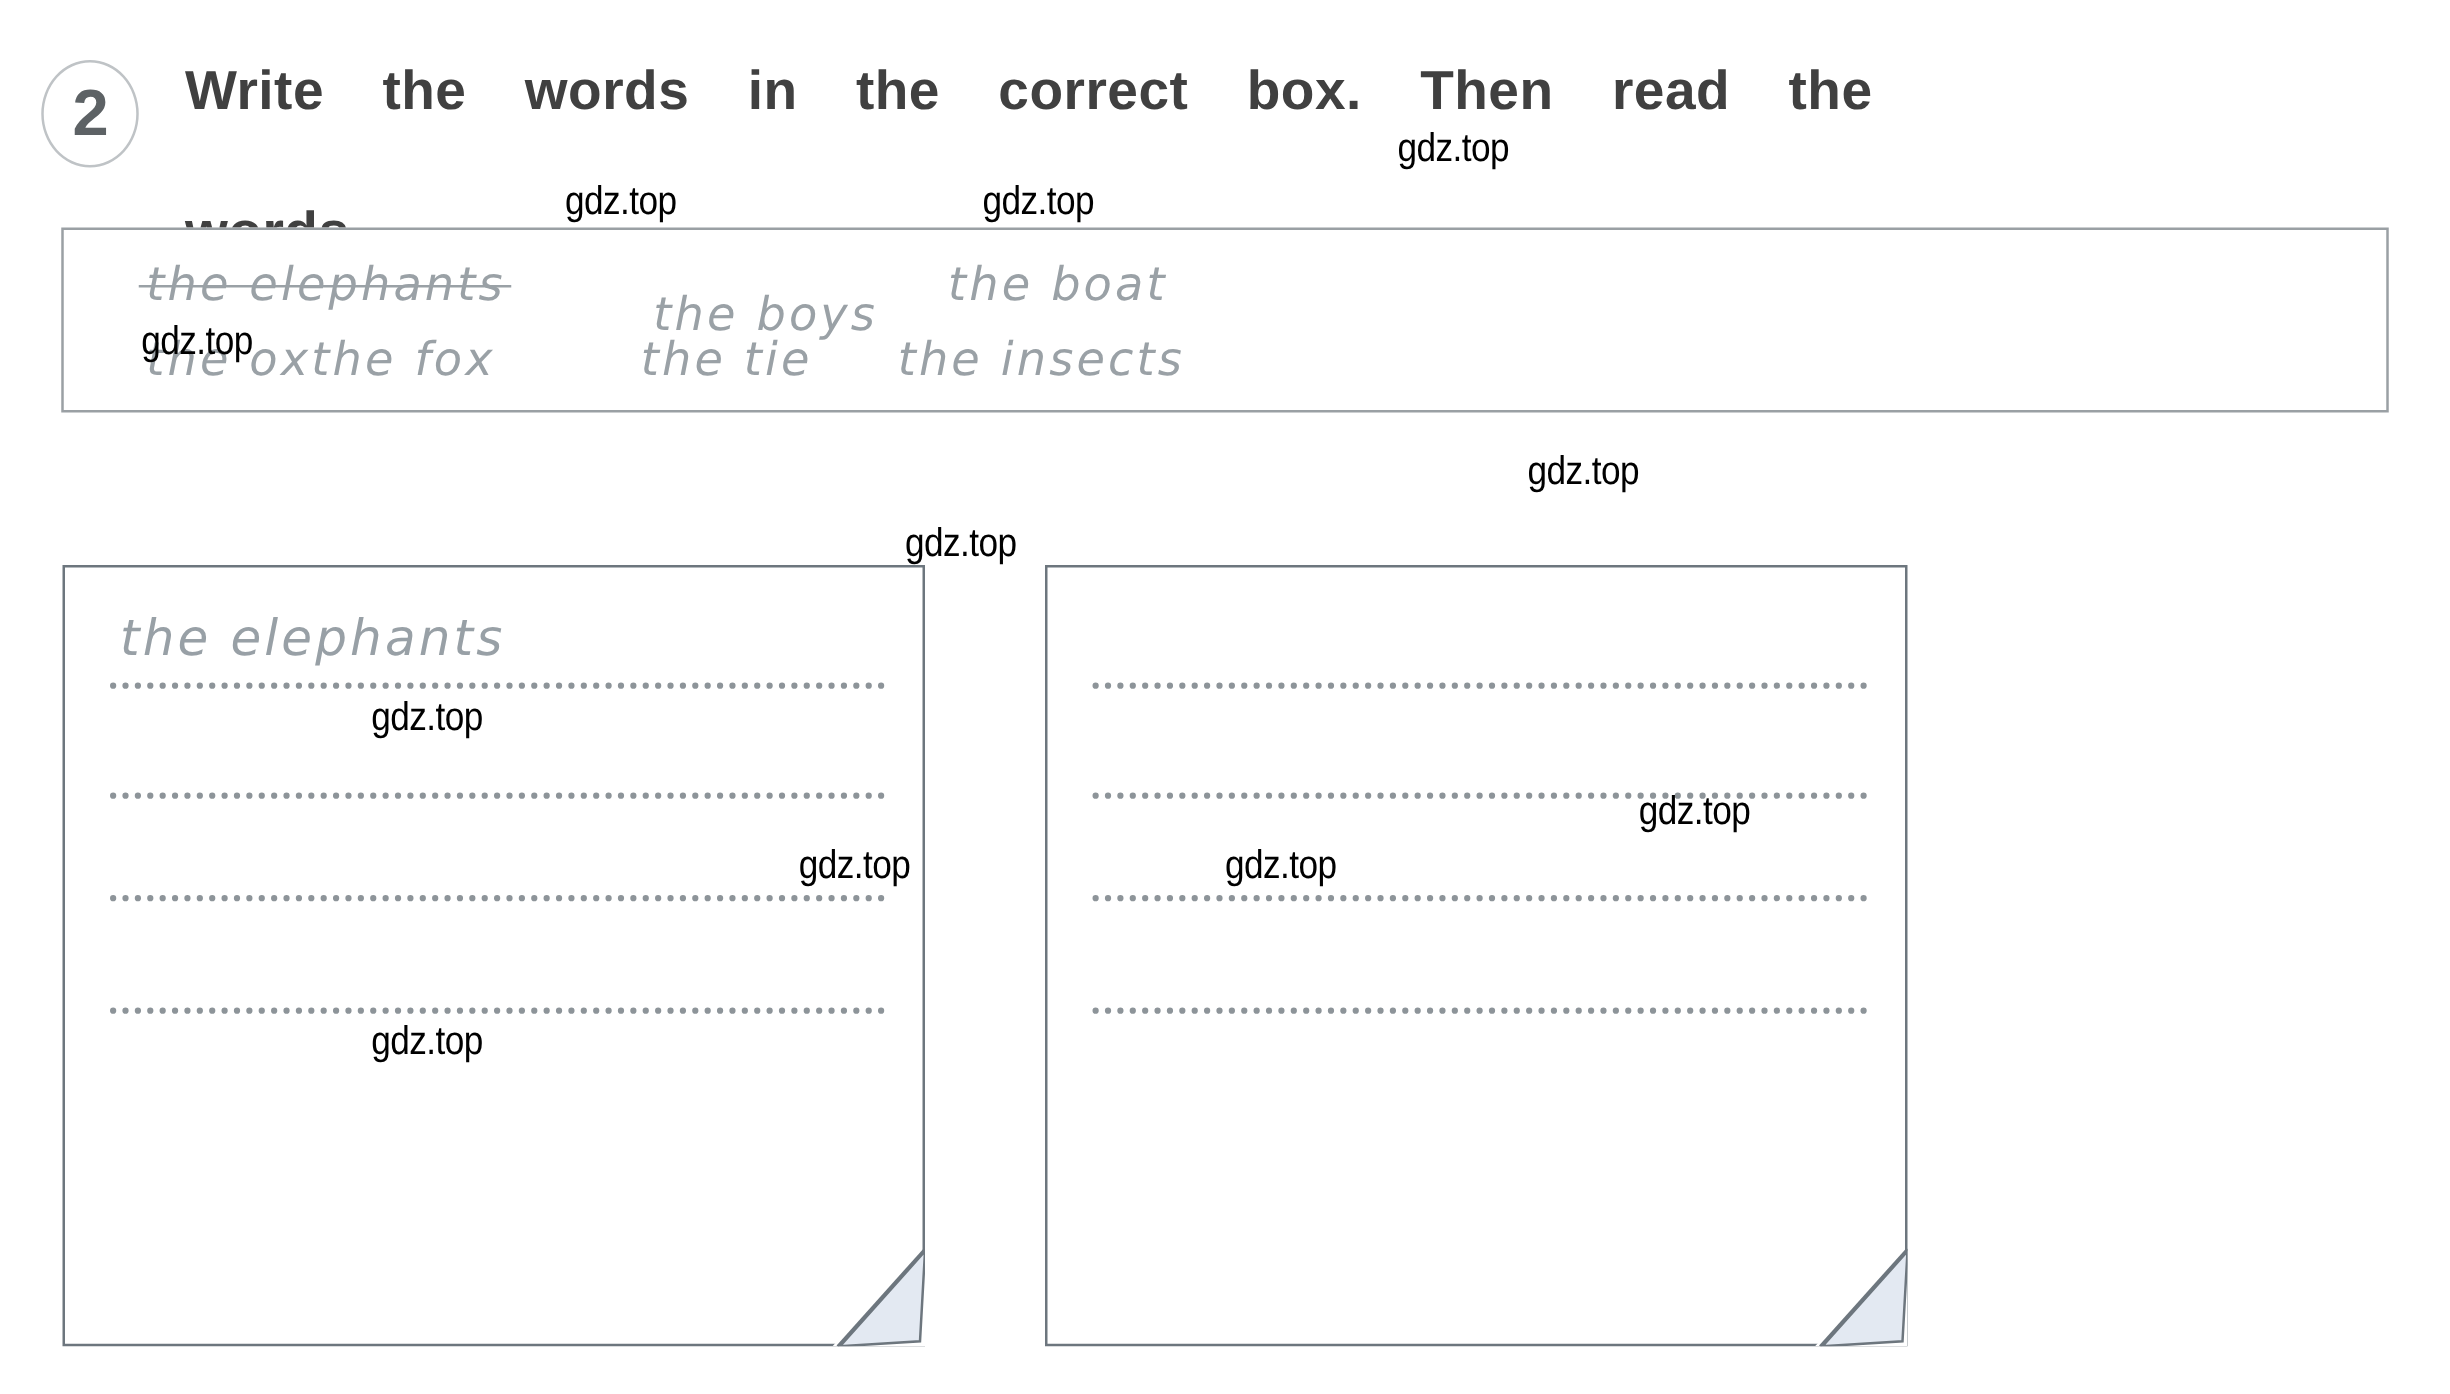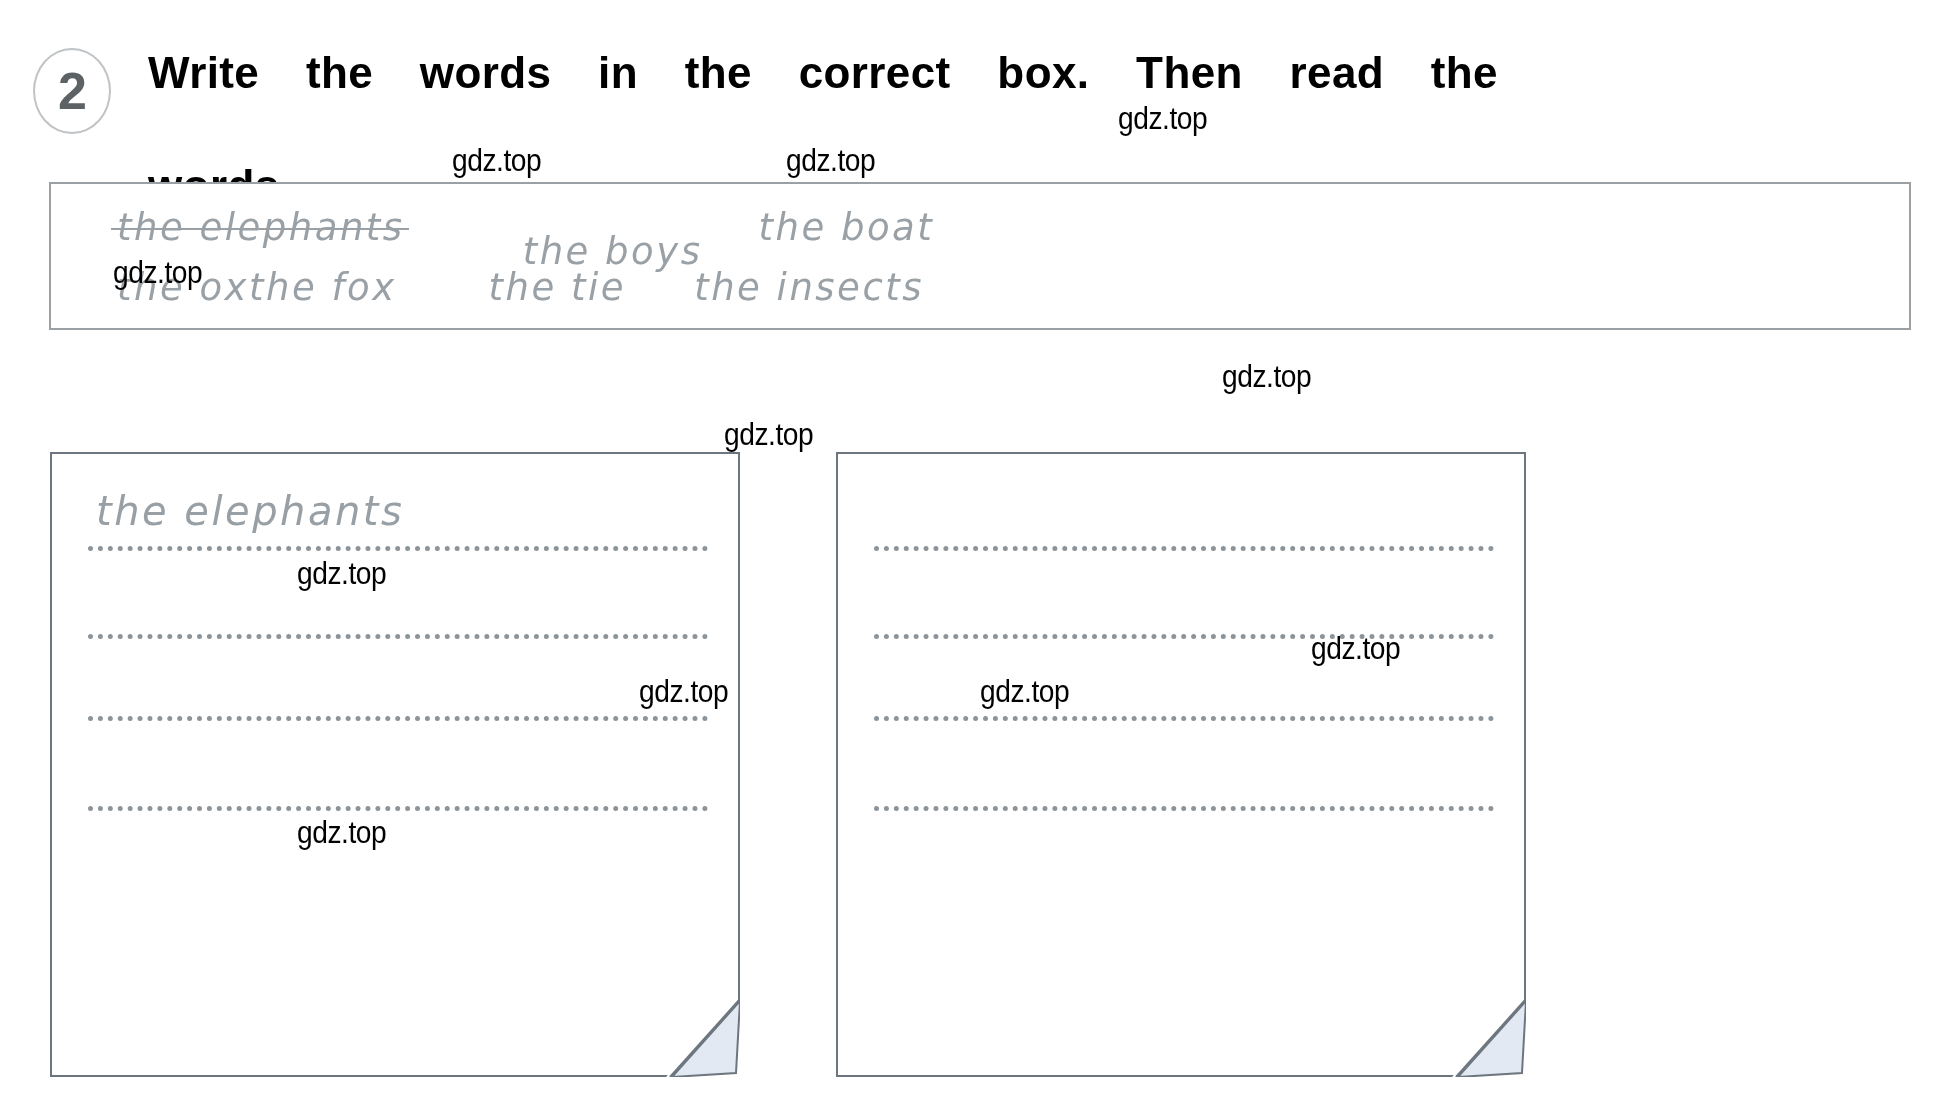--- a/index.html
+++ b/index.html
@@ -44,21 +44,21 @@
     line-height: 1;
     letter-spacing: -1px;
   }
   #instruction-text {
     position: absolute;
     left: 148px;
     top: 17px;
     width: 1350px;
     font-size: 44px;
     font-weight: bold;
-    color: #000000;
+    color: #404040;
     line-height: 1.28;
     text-align: justify;
     text-justify: inter-word;
     letter-spacing: 0.4px;
   }
   #instruction-text .line1 {
     display: block;
     text-align: justify;
   }
   #instruction-text .line1::after {
@@ -206,21 +206,21 @@
 
 <div id="word-bank">
   <div class="wb-row" id="wb-row-1">
       <span class="wb-word struck" style="margin-left: 66px;">the elephants</span>
       <span class="wb-word" style="margin-left: 118px; margin-top: 48px;">the boys</span>
       <span class="wb-word" style="margin-left: 56px;">the boat</span>
     </div>
   <div class="wb-row" id="wb-row-2">
       <span class="wb-word" style="margin-left: 66px; text-align: center;">the ox</span>
       <span class="wb-word" style="">the fox</span>
-      <span class="wb-word" style="margin-left: 92px;">the tie</span>
+      <span class="wb-word" style="margin-left: 116px;">the tie</span>
       <span class="wb-word" style="margin-left: 68px;">the insects</span>
     </div>
 </div>
 
 <div class="phonetic-label" id="phonetic-left">[ði:]</div>
 <div class="phonetic-label" id="phonetic-right">[ðə]</div>
 
 <div class="answer-box" id="answer-box-left">
   <div class="write-line l1"></div>
   <div class="write-line l2"></div>

